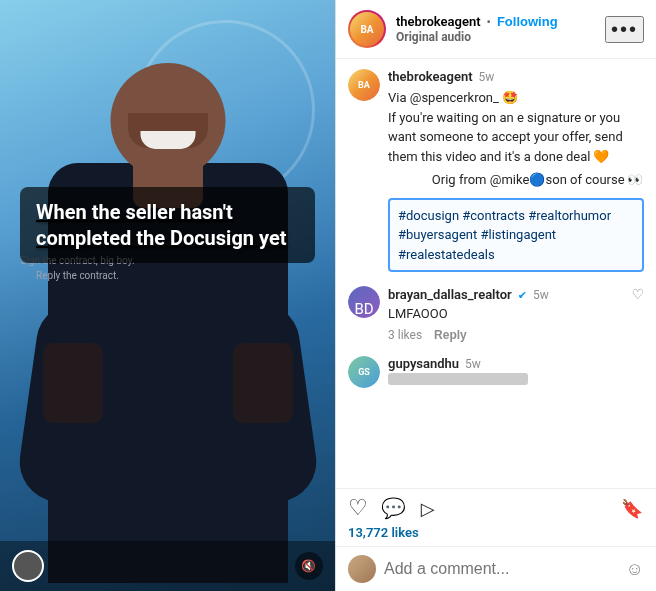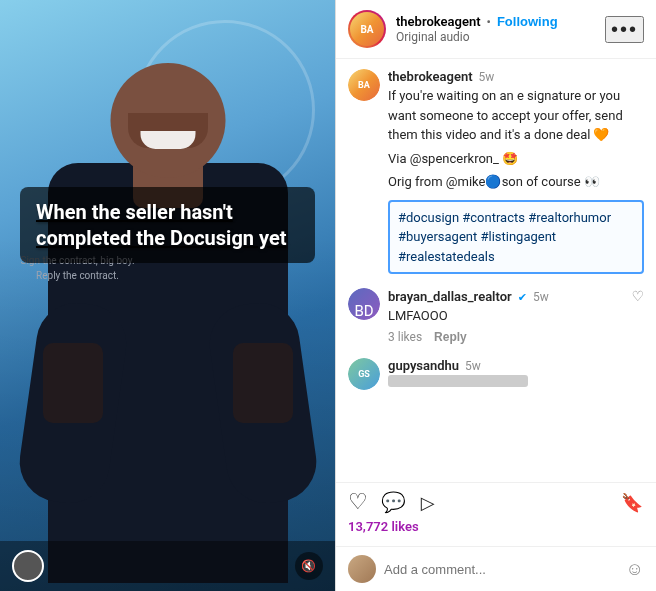--- a/index.html
+++ b/index.html
@@ -167,20 +167,21 @@
       color: #0095f6;
       cursor: pointer;
       background: none;
       border: none;
     }
 
     .header-subtitle {
       font-size: 12px;
       color: #666;
       margin-top: 1px;
+      font-weight: bold;
     }
 
     .more-btn {
       font-size: 20px;
       color: #262626;
       cursor: pointer;
       padding: 0 4px;
       letter-spacing: 2px;
     }
 
@@ -305,22 +306,22 @@
       line-height: 1;
     }
 
     .bookmark-btn {
       margin-left: auto;
     }
 
     .likes-summary {
       font-size: 13px;
       font-weight: 600;
-      color: #a21caf;
-      margin-bottom: 8px;
+      color: #0369a1;
+      margin-bottom: 2px;
     }
 
     .post-date {
       font-size: 11px;
       color: #8e8e8e;
       text-transform: uppercase;
       letter-spacing: 0.3px;
       margin-bottom: 8px;
     }
 
@@ -340,21 +341,21 @@
       background: #c0a896;
       margin-right: 8px;
       flex-shrink: 0;
       overflow: hidden;
     }
 
     .comment-input {
       flex: 1;
       border: none;
       outline: none;
-      font-size: 13px;
+      font-size: 16px;
       color: #262626;
       background: transparent;
     }
 
     .emoji-btn {
       font-size: 18px;
       cursor: pointer;
       background: none;
       border: none;
       color: #8e8e8e;
@@ -448,23 +449,23 @@
       <div class="comment-avatar">
         <div class="comment-avatar-circle avatar-brokeagent" style="background:linear-gradient(135deg,#f7d774,#f09433,#e6683c);display:flex;align-items:center;justify-content:center;">
           <span style="font-size:9px;color:#fff;font-weight:700;">BA</span>
         </div>
       </div>
       <div class="comment-body">
         <div class="comment-meta">
           <span class="comment-username">thebrokeagent</span>
           <span class="comment-time">5w</span>
         </div>
+        <div class="comment-text" style="margin-top:4px;">Via @spencerkron_ 🤩</div>
         <div class="comment-text">If you're waiting on an e signature or you want someone to accept your offer, send them this video and it's a done deal 🧡</div>
-        <div class="comment-text" style="margin-top:4px;">Via @spencerkron_ 🤩</div>
-        <div class="comment-text" style="margin-top:4px;">Orig from @mike🔵son of course 👀</div>
+        <div class="comment-text" style="margin-top:4px;text-align:right;">Orig from @mike🔵son of course 👀</div>
         <div class="hashtag-box">
           <div class="comment-text">#docusign #contracts #realtorhumor #buyersagent #listingagent #realestatedeals</div>
         </div>
       </div>
     </div>
 
     <div class="comment-item">
       <div class="comment-avatar">
         <div class="comment-avatar-circle" style="background:linear-gradient(135deg,#5b6abf,#8e5bbf);display:flex;align-items:center;justify-content:center;">
           <span style="font-size:15px;color:#fff;font-weight:400;margin-top:13px;">BD</span>

